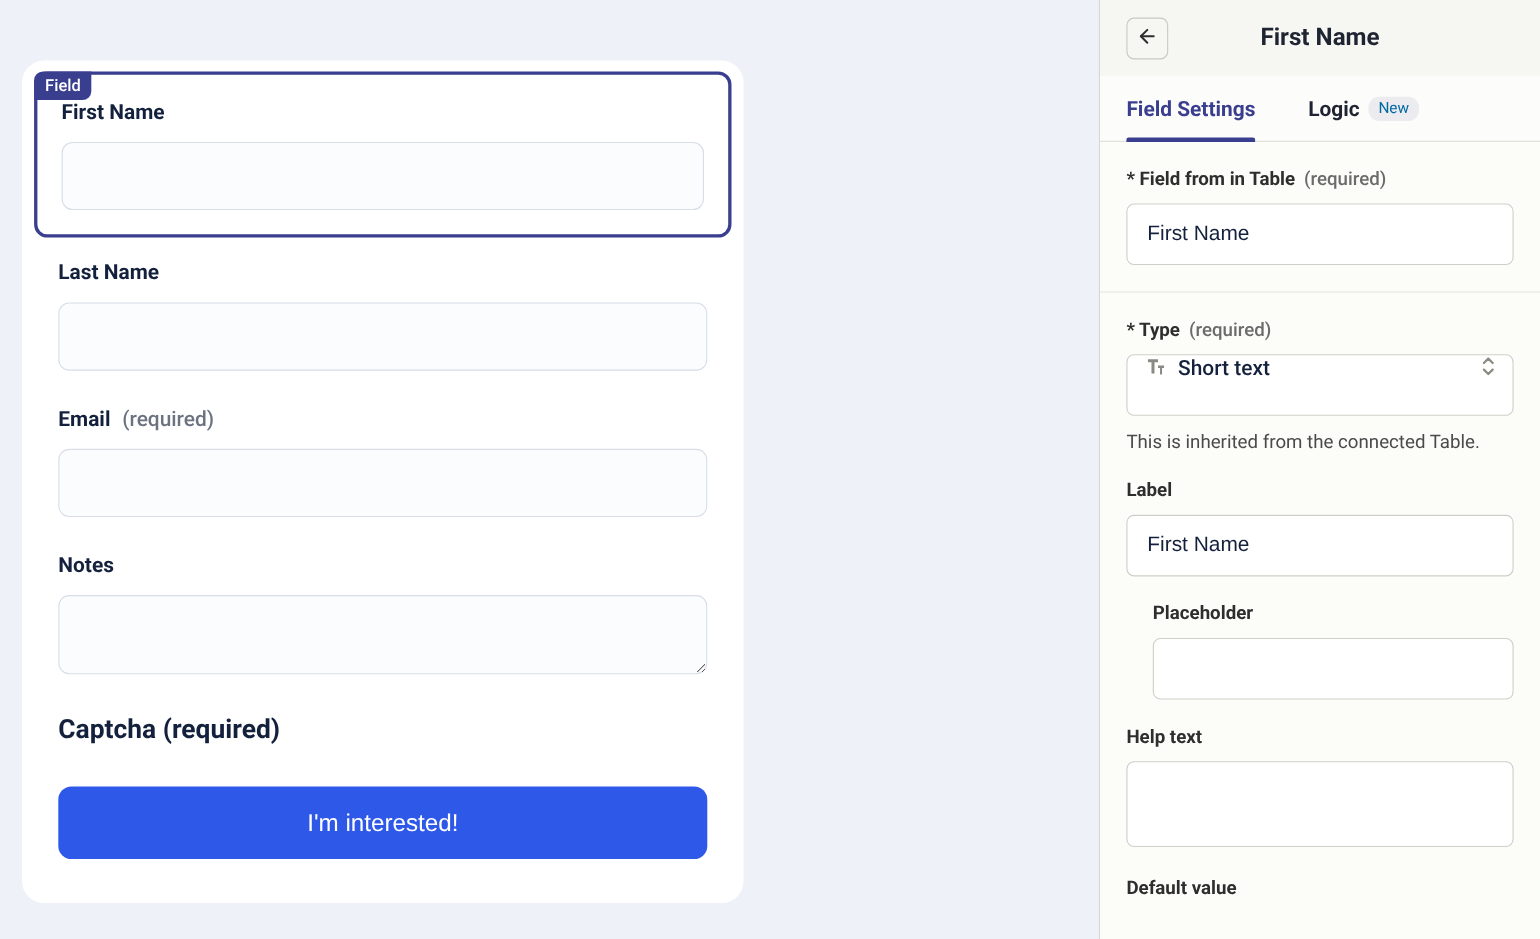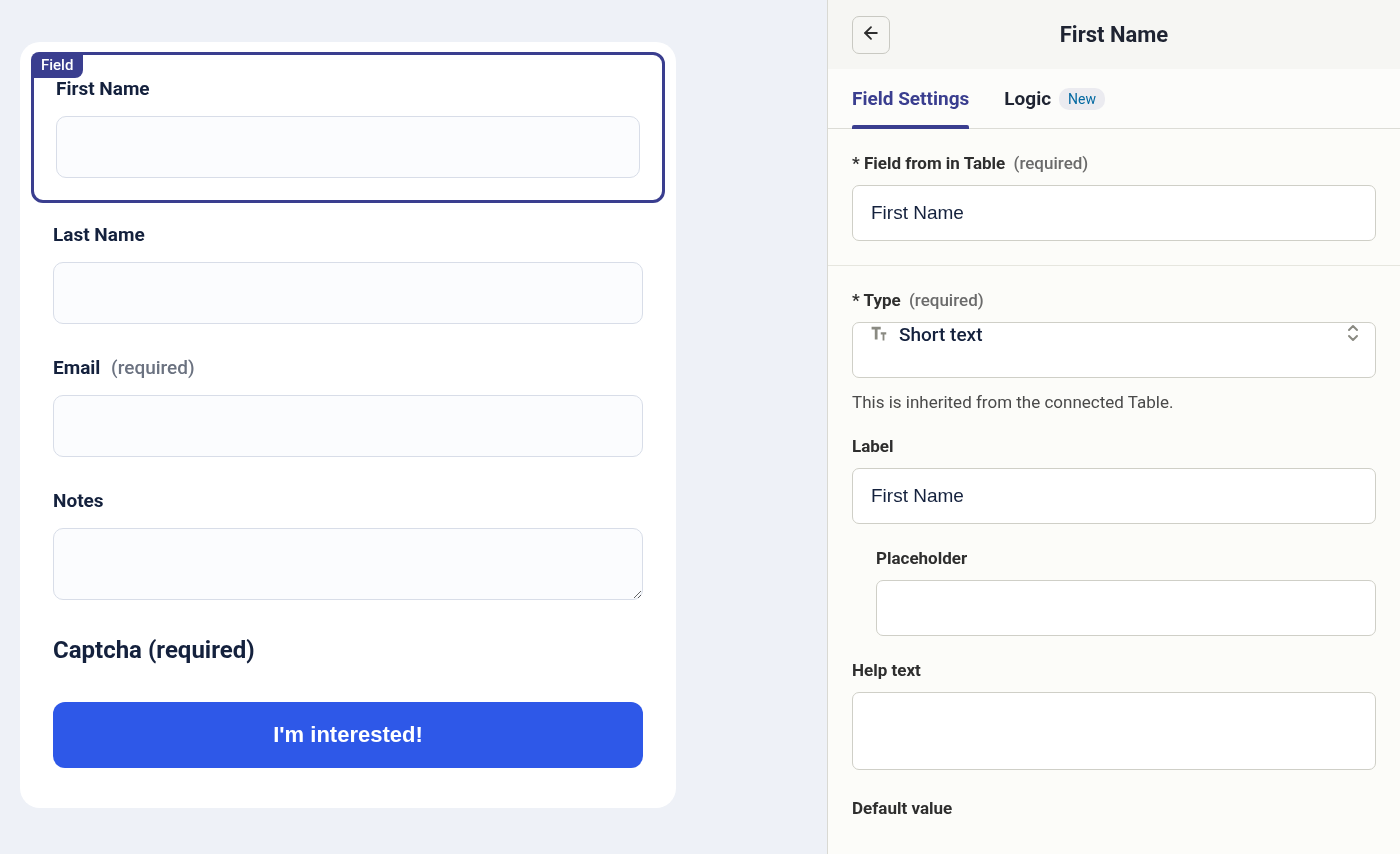--- a/index.html
+++ b/index.html
@@ -7,23 +7,23 @@
     font-family: -apple-system, BlinkMacSystemFont, "Segoe UI", Roboto, Helvetica, Arial, sans-serif;
     background: #eef1f7;
     width: 1400px;
     height: 854px;
     overflow: hidden;
     display: flex;
   }
 
   
   .left-pane {
-    width: 827px;
+    width: 999px;
     height: 100%;
-    padding: 42px 0 0 20px;
+    padding: 55px 0 0 20px;
   }
   .form-card {
     width: 656px;
     background: #ffffff;
     border-radius: 20px;
     padding: 35px 33px 40px 33px;
     position: relative;
   }
   .field-block {
     margin-bottom: 32px;
@@ -86,21 +86,21 @@
     display: block;
   }
   .submit-btn {
     width: 100%;
     height: 66px;
     background: #2e58e8;
     color: #fff;
     border: none;
     border-radius: 12px;
     font-size: 22px;
-    font-weight: 700;
+    font-weight: 400;
     cursor: pointer;
   }
 
   
   .right-pane {
     flex: 1;
     height: 100%;
     background: #f6f6f3;
     border-left: 1px solid #d9d9d3;
     display: flex;
@@ -130,21 +130,21 @@
     left: 0; right: 0;
     text-align: center;
     font-size: 22px;
     font-weight: 700;
     color: #1f2432;
     pointer-events: none;
   }
 
   .tabs {
     display: flex;
-    gap: 35px;
+    gap: 48px;
     padding: 0 24px;
     border-bottom: 1.5px solid #dcdcd6;
     align-items: center;
     height: 60px;
     background: #fcfcfa;
   }
   .tab {
     font-size: 19px;
     font-weight: 700;
     color: #1f2432;

